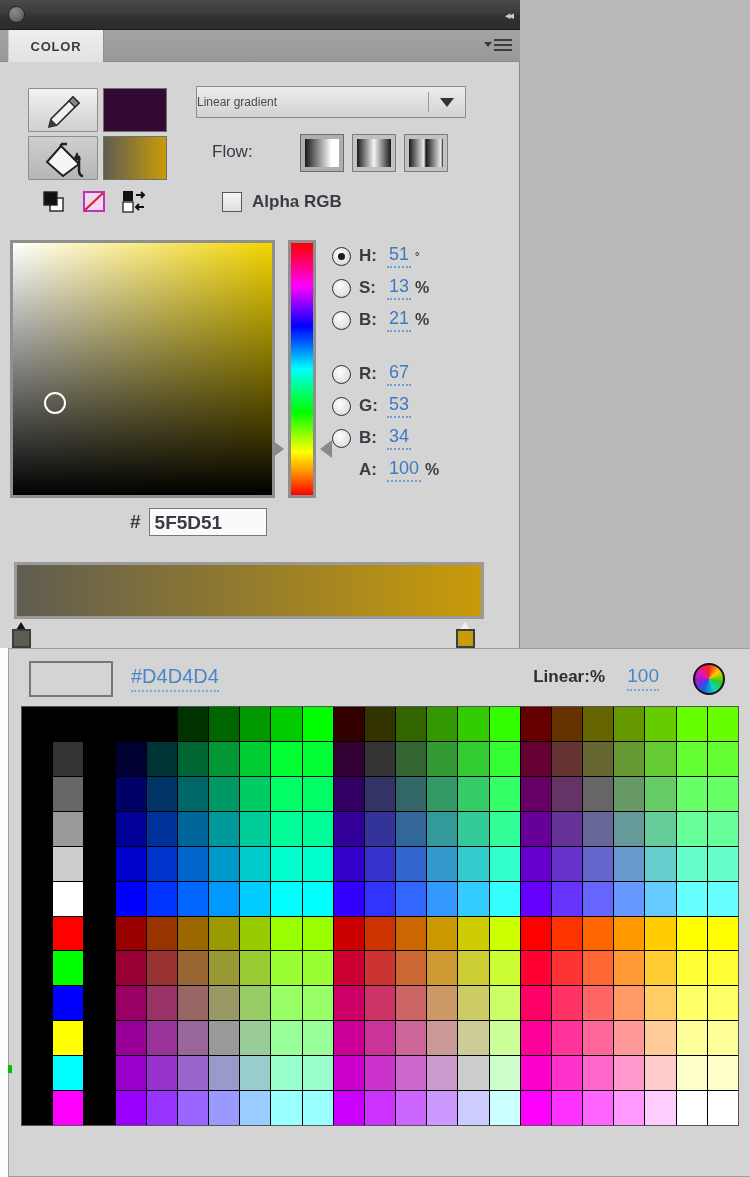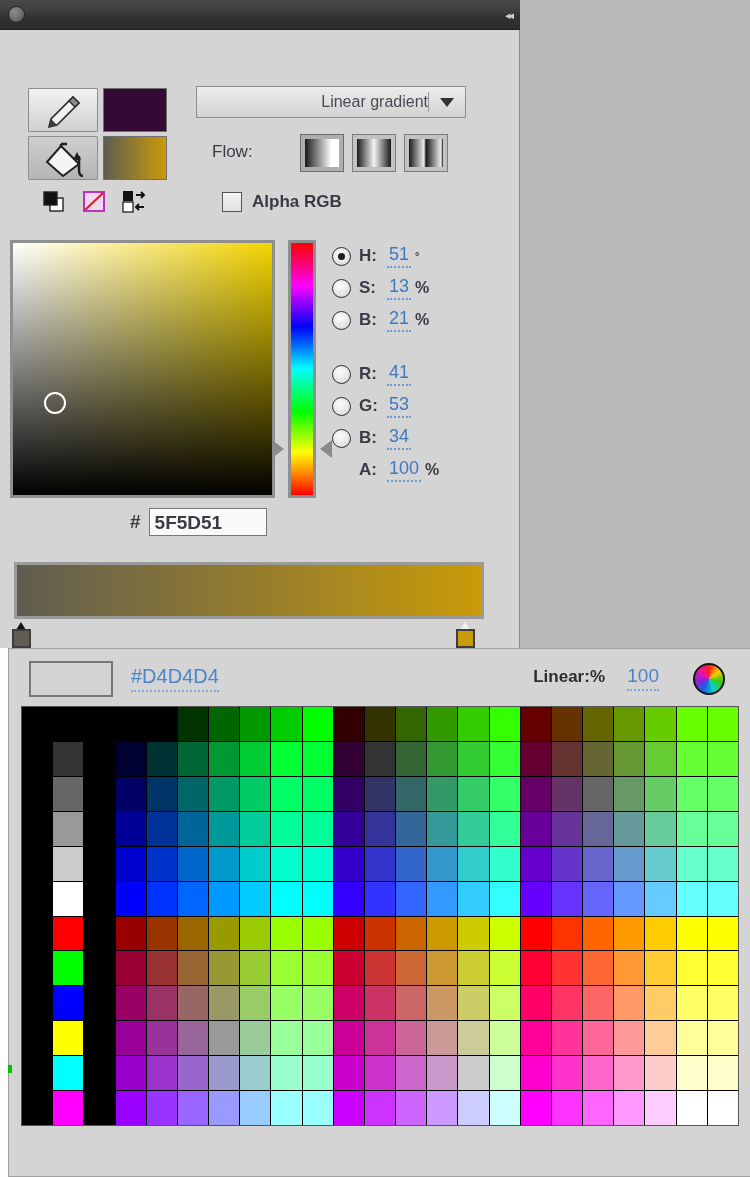--- a/index.html
+++ b/index.html
@@ -111,21 +111,21 @@
 
   
   #gradient-type-select {
     position: absolute; left: 196px; top: 86px;
     width: 270px; height: 32px;
     background: linear-gradient(to bottom, #ececec, #d2d2d2);
     border: 1px solid #8d8d8d;
     display: flex; align-items: center;
   }
   #gradient-type-label {
-    flex: 1; text-align: right; font-size: 16px; color: #4a4a56;
+    flex: 1; text-align: left; font-size: 12px; color: #4a4a56;
   }
   #gradient-type-select .divider {
     width: 1px; height: 20px; background: #9a9a9a;
   }
   #gradient-type-select .caret {
     width: 36px; display: flex; align-items: center; justify-content: center;
   }
   #gradient-type-select .caret i {
     display: block; width: 0; height: 0;
     border-left: 7px solid transparent; border-right: 7px solid transparent;
@@ -332,20 +332,31 @@
 </head>
 <body>
 
 <div id="color-panel">
 
   <div id="panel-titlebar">
     <div class="tb-knob"></div>
     <div id="collapse-icon">◂◂</div>
   </div>
 
+  <div id="tab-strip">
+    <div id="tab-color">
+      <span>COLOR</span>
+    </div>
+    <div id="panel-menu-icon">
+      <div class="tri"></div>
+      <div class="ln"></div>
+      <div class="ln"></div>
+      <div class="ln"></div>
+    </div>
+  </div>
 
   <div class="tool-btn" id="stroke-tool-button">
     <svg width="68" height="42" viewBox="0 0 68 42">
       <g transform="translate(14,6) rotate(0)">
         <path d="M30 2 L36 8 L14 30 L6 32 L8 24 Z" fill="#f0f0f0" stroke="#2b2b2b" stroke-width="1.6"></path>
         <path d="M30 2 L36 8 L32 12 L26 6 Z" fill="#8a8a8a" stroke="#2b2b2b" stroke-width="1.4"></path>
         <path d="M8 24 L6 32 L14 30 Z" fill="#3a3a3a"></path>
       </g>
     </svg>
   </div>
@@ -436,21 +447,21 @@
     <div class="channel-row">
       <div class="radio"></div>
       <div class="ch-label">B:</div>
       <div class="ch-value">21</div>
       <div class="ch-unit">%</div>
     </div>
 
     <div class="channel-row gap">
       <div class="radio"></div>
       <div class="ch-label">R:</div>
-      <div class="ch-value">41</div>
+      <div class="ch-value">67</div>
     </div>
     <div class="channel-row">
       <div class="radio"></div>
       <div class="ch-label">G:</div>
       <div class="ch-value">53</div>
     </div>
     <div class="channel-row">
       <div class="radio"></div>
       <div class="ch-label">B:</div>
       <div class="ch-value">34</div>

